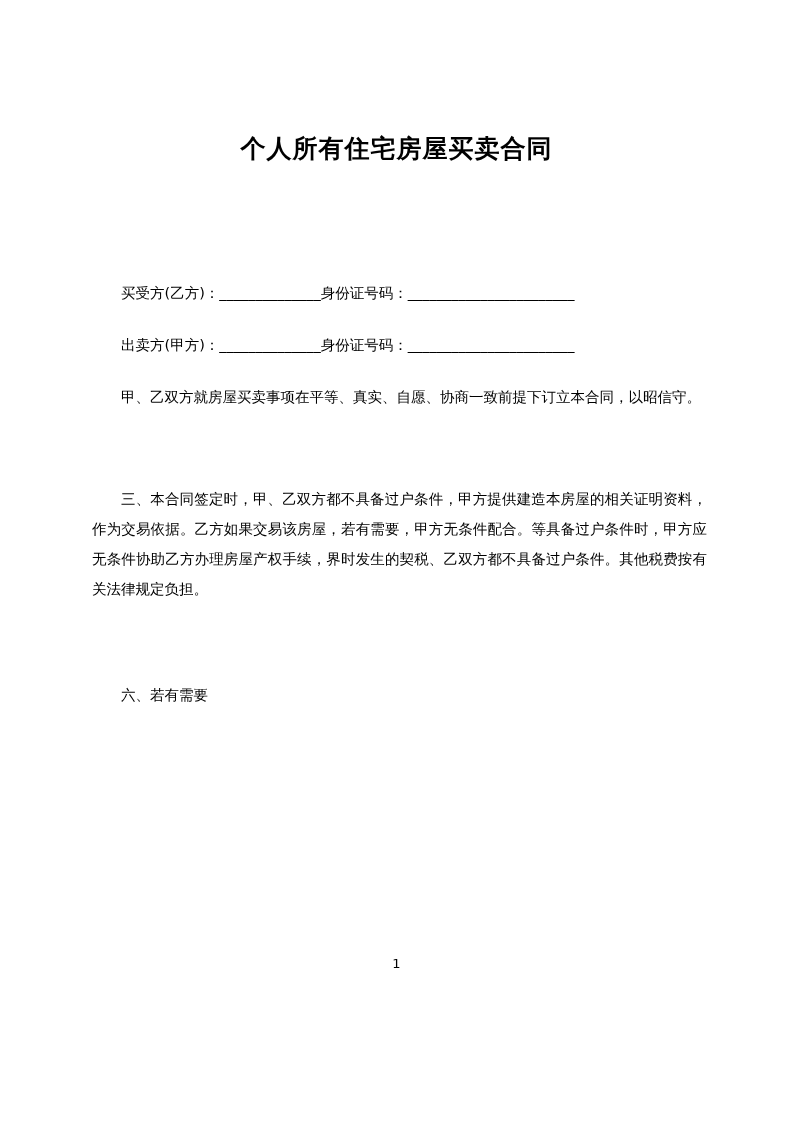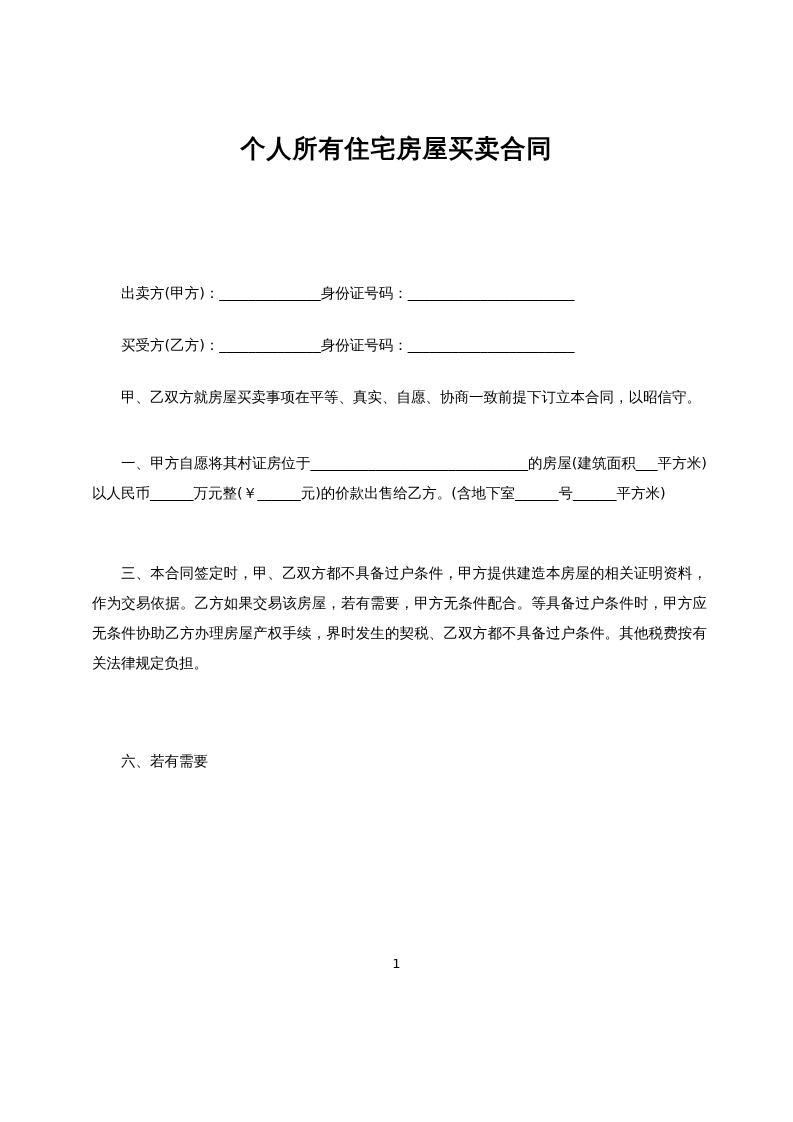--- a/index.html
+++ b/index.html
@@ -36,21 +36,21 @@
   }
   .body-area {
     position: absolute;
     top: 278px;
     left: 92px;
     width: 615px;
   }
   .para {
     font-size: 14.5px;
     line-height: 30px;
-    margin: 8px 0 14px 0;
+    margin: 16px 0 14px 0;
     text-align: justify;
     word-break: break-all;
   }
   .para.indent {
     text-indent: 2em;
   }
   .party-line {
     font-size: 14.5px;
     line-height: 30px;
     margin: 0 0 22px 0;
@@ -71,29 +71,28 @@
 </style>
 </head>
 <body>
 
 <div class="page">
 
   <div class="doc-title">个人所有住宅房屋买卖合同</div>
 
   <div class="body-area">
 
+    <div class="party-line">买受方(乙方)：______________身份证号码：_______________________</div>
+
     <div class="party-line">出卖方(甲方)：______________身份证号码：_______________________</div>
-
-    <div class="party-line">买受方(乙方)：______________身份证号码：_______________________</div>
 
     <div class="para indent">甲、乙双方就房屋买卖事项在平等、真实、自愿、协商一致前提下订立本合同，以昭信守。</div>
 
     <div class="spacer-1"></div>
 
-    <div class="para indent">一、甲方自愿将其村证房位于______________________________的房屋(建筑面积___平方米)以人民币______万元整(￥______元)的价款出售给乙方。(含地下室______号______平方米)</div>
 
     <div class="spacer-1"></div>
 
 
     <div class="spacer-1"></div>
 
     <div class="para indent">三、本合同签定时，甲、乙双方都不具备过户条件，甲方提供建造本房屋的相关证明资料，作为交易依据。乙方如果交易该房屋，若有需要，甲方无条件配合。等具备过户条件时，甲方应无条件协助乙方办理房屋产权手续，界时发生的契税、乙双方都不具备过户条件。其他税费按有关法律规定负担。</div>
 
     <div class="spacer-1"></div>
 

